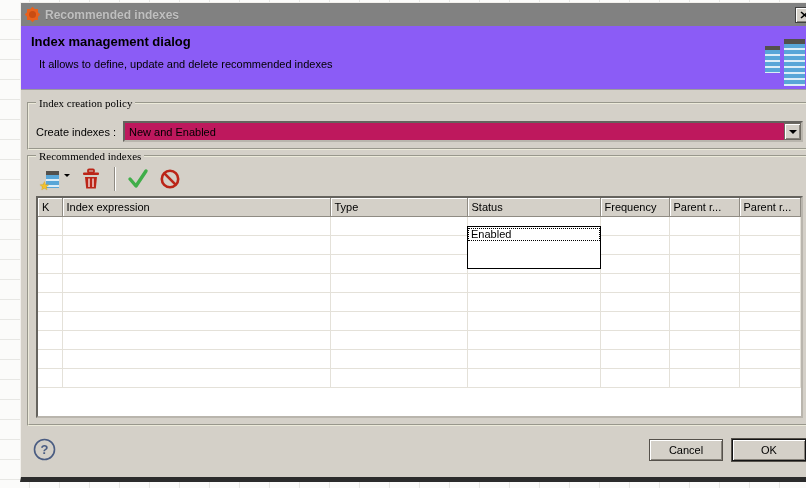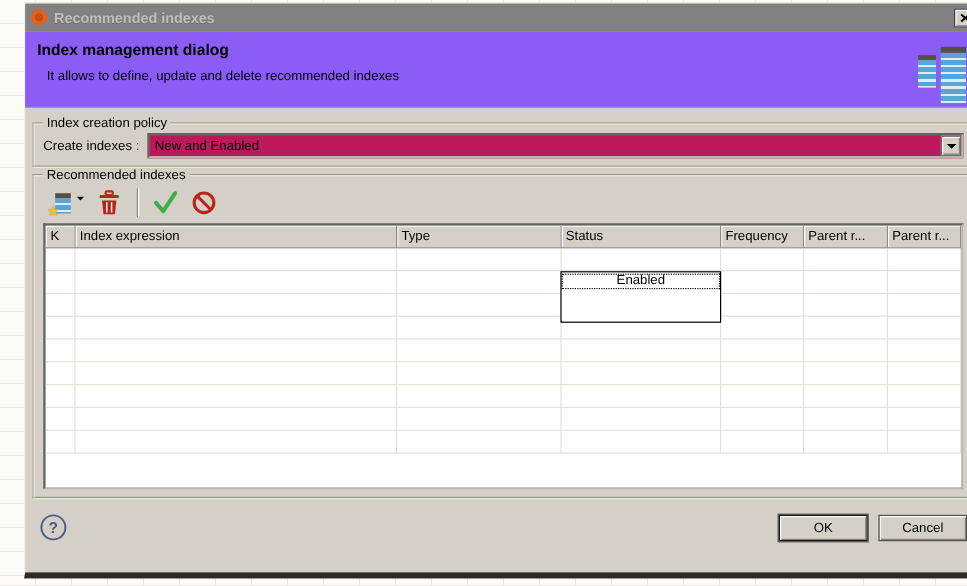--- a/index.html
+++ b/index.html
@@ -32,23 +32,23 @@
   .banner { height:64px; background:#8b5cf6; border-bottom:1px solid #9c9c9c; position:relative; padding:8px 0 0 10px; }
   .banner-title { font-size:13px; font-weight:bold; }
   .banner-subtitle { margin:9px 0 0 8px; font-size:11px; }
   .banner-icon { position:absolute; right:13px; top:4px; height:56px; display:flex; align-items:flex-end; }
   .stack { background:repeating-linear-gradient(to bottom, #58a6d8 0 4px, #dcedf8 4px 6px); }
   .stack.small { width:15px; height:27px; border-top:4px solid #53504c; margin-right:4px; margin-bottom:13px; }
   .stack.big   { width:21px; height:47px; border-top:5px solid #53504c; }
   
   .dlg-body { padding:7px 6px 0 6px; }
   fieldset.group { border:2px groove #eceada; margin:0; padding:1px 7px 6px 7px; }
-  legend { padding:0 3px; font-size:11px; }
-  
-  .policy-row { display:flex; align-items:center; margin-top:1px; }
+  legend { padding:0 3px; font-size:11px;font-family:Liberation Serif, serif; }
+  
+  .policy-row { display:flex; align-items:center; margin-top:11px; }
   .policy-label { width:87px; flex:0 0 auto; }
   .combo { flex:1; height:21px; background:#be185d; border:2px inset #b9b5ad; position:relative;
     display:flex; align-items:center; padding-left:4px; }
   .combo-value { white-space:nowrap; overflow:hidden; }
   .combo-btn { position:absolute; right:0; top:0; bottom:0; width:17px; background:#d4d0c8;
     border:1px solid #6e6a62; box-shadow:inset 1px 1px 0 #fff, inset -1px -1px 0 #87837b;
     display:flex; align-items:center; justify-content:center; }
   .arrow-down { width:0; height:0; border-left:4px solid transparent; border-right:4px solid transparent;
     border-top:4px solid #000; }
   
@@ -72,21 +72,21 @@
     padding:0 4px; white-space:nowrap; overflow:hidden; }
   tr.selected td { background:#d6d2c4; border-right-color:#c7c3b5; border-bottom-color:#c7c3b5; }
   .mini-stack { width:9px; height:14px; border-top:3px solid #53504c; display:inline-block; vertical-align:middle;
     background:repeating-linear-gradient(to bottom, #4f9fd4 0 2px, #e8f2fa 2px 3px); }
   td.status-cell { position:relative; padding-right:20px; }
   .cell-dd-btn { position:absolute; right:0; top:1px; width:17px; height:16px; background:#d4d0c8;
     border:1px solid #6e6a62; box-shadow:inset 1px 1px 0 #fff, inset -1px -1px 0 #87837b;
     display:flex; align-items:center; justify-content:center; padding:0; }
   
   .dropdown-list { position:absolute; background:#fff; border:1px solid #000; z-index:10;
-    height:43px; padding-top:1px;text-align:center; }
+    height:43px; padding-top:1px; }
   .dd-item { height:13px; line-height:13px; padding:0 3px; font-size:11px; }
   .dd-item.focused { outline:1px dotted #000; outline-offset:-1px; }
   
   .footer { height:47px; display:flex; align-items:center; padding:0 12px; }
   .help-btn { width:23px; height:23px; background:none; border:none; padding:0; cursor:default; }
   .footer-buttons { margin-left:auto; display:flex; gap:9px; }
   .btn { width:74px; height:22px; background:#d4d0c8; border:1px solid #55514b;
     box-shadow:inset 1px 1px 0 #fff, inset -1px -1px 0 #87837b;
     font-family:inherit; font-size:11px; padding:0; cursor:default; }
   .btn.default { border-color:#141414; box-shadow:0 0 0 1px #55514b, inset 1px 1px 0 #fff, inset -1px -1px 0 #87837b; }
@@ -278,18 +278,18 @@
   </div>
 
   <div class="footer">
     <button class="help-btn">
       <svg width="23" height="23" viewBox="0 0 23 23">
         <circle cx="11.5" cy="11.5" r="10" fill="none" stroke="#4a5c82" stroke-width="1.6"></circle>
         <text x="11.5" y="16" text-anchor="middle" font-size="13" font-weight="bold" fill="#4a5c82" font-family="Liberation Sans, sans-serif">?</text>
       </svg>
     </button>
     <div class="footer-buttons">
+      <button class="btn">Cancel</button>
       <button class="btn default">OK</button>
-      <button class="btn">Cancel</button>
     </div>
   </div>
 
 </div>
 
 </body></html>

